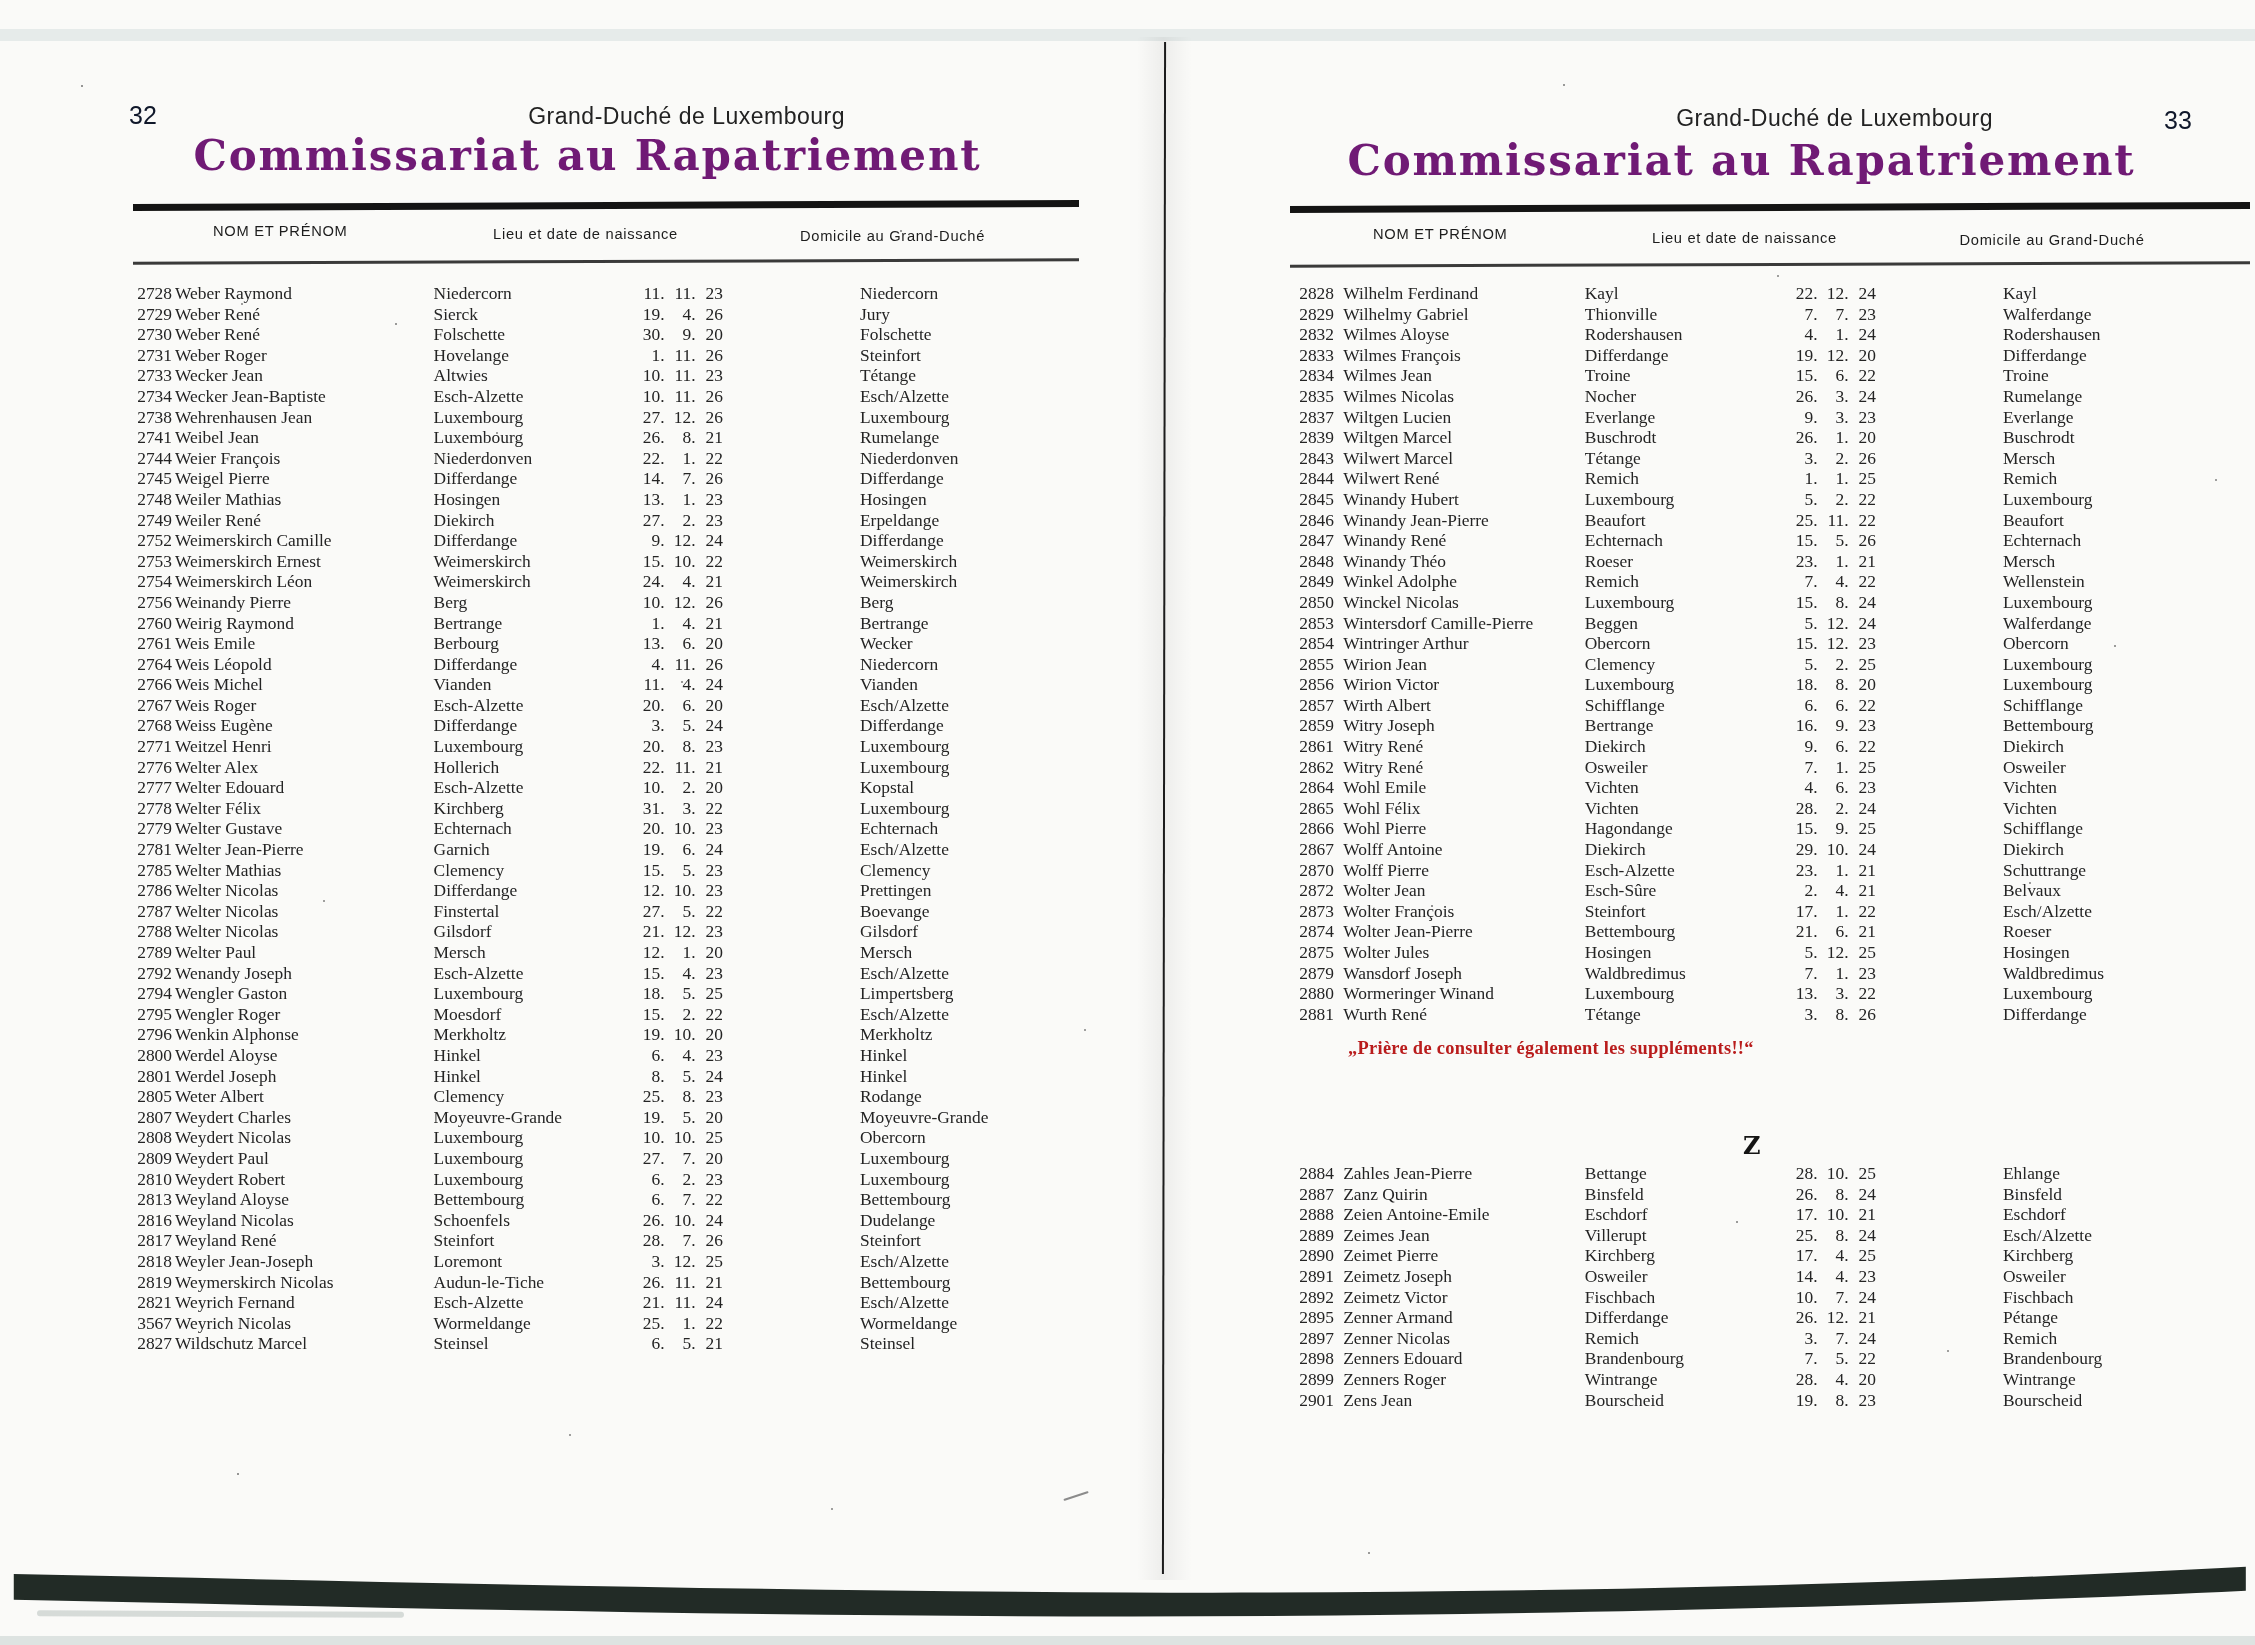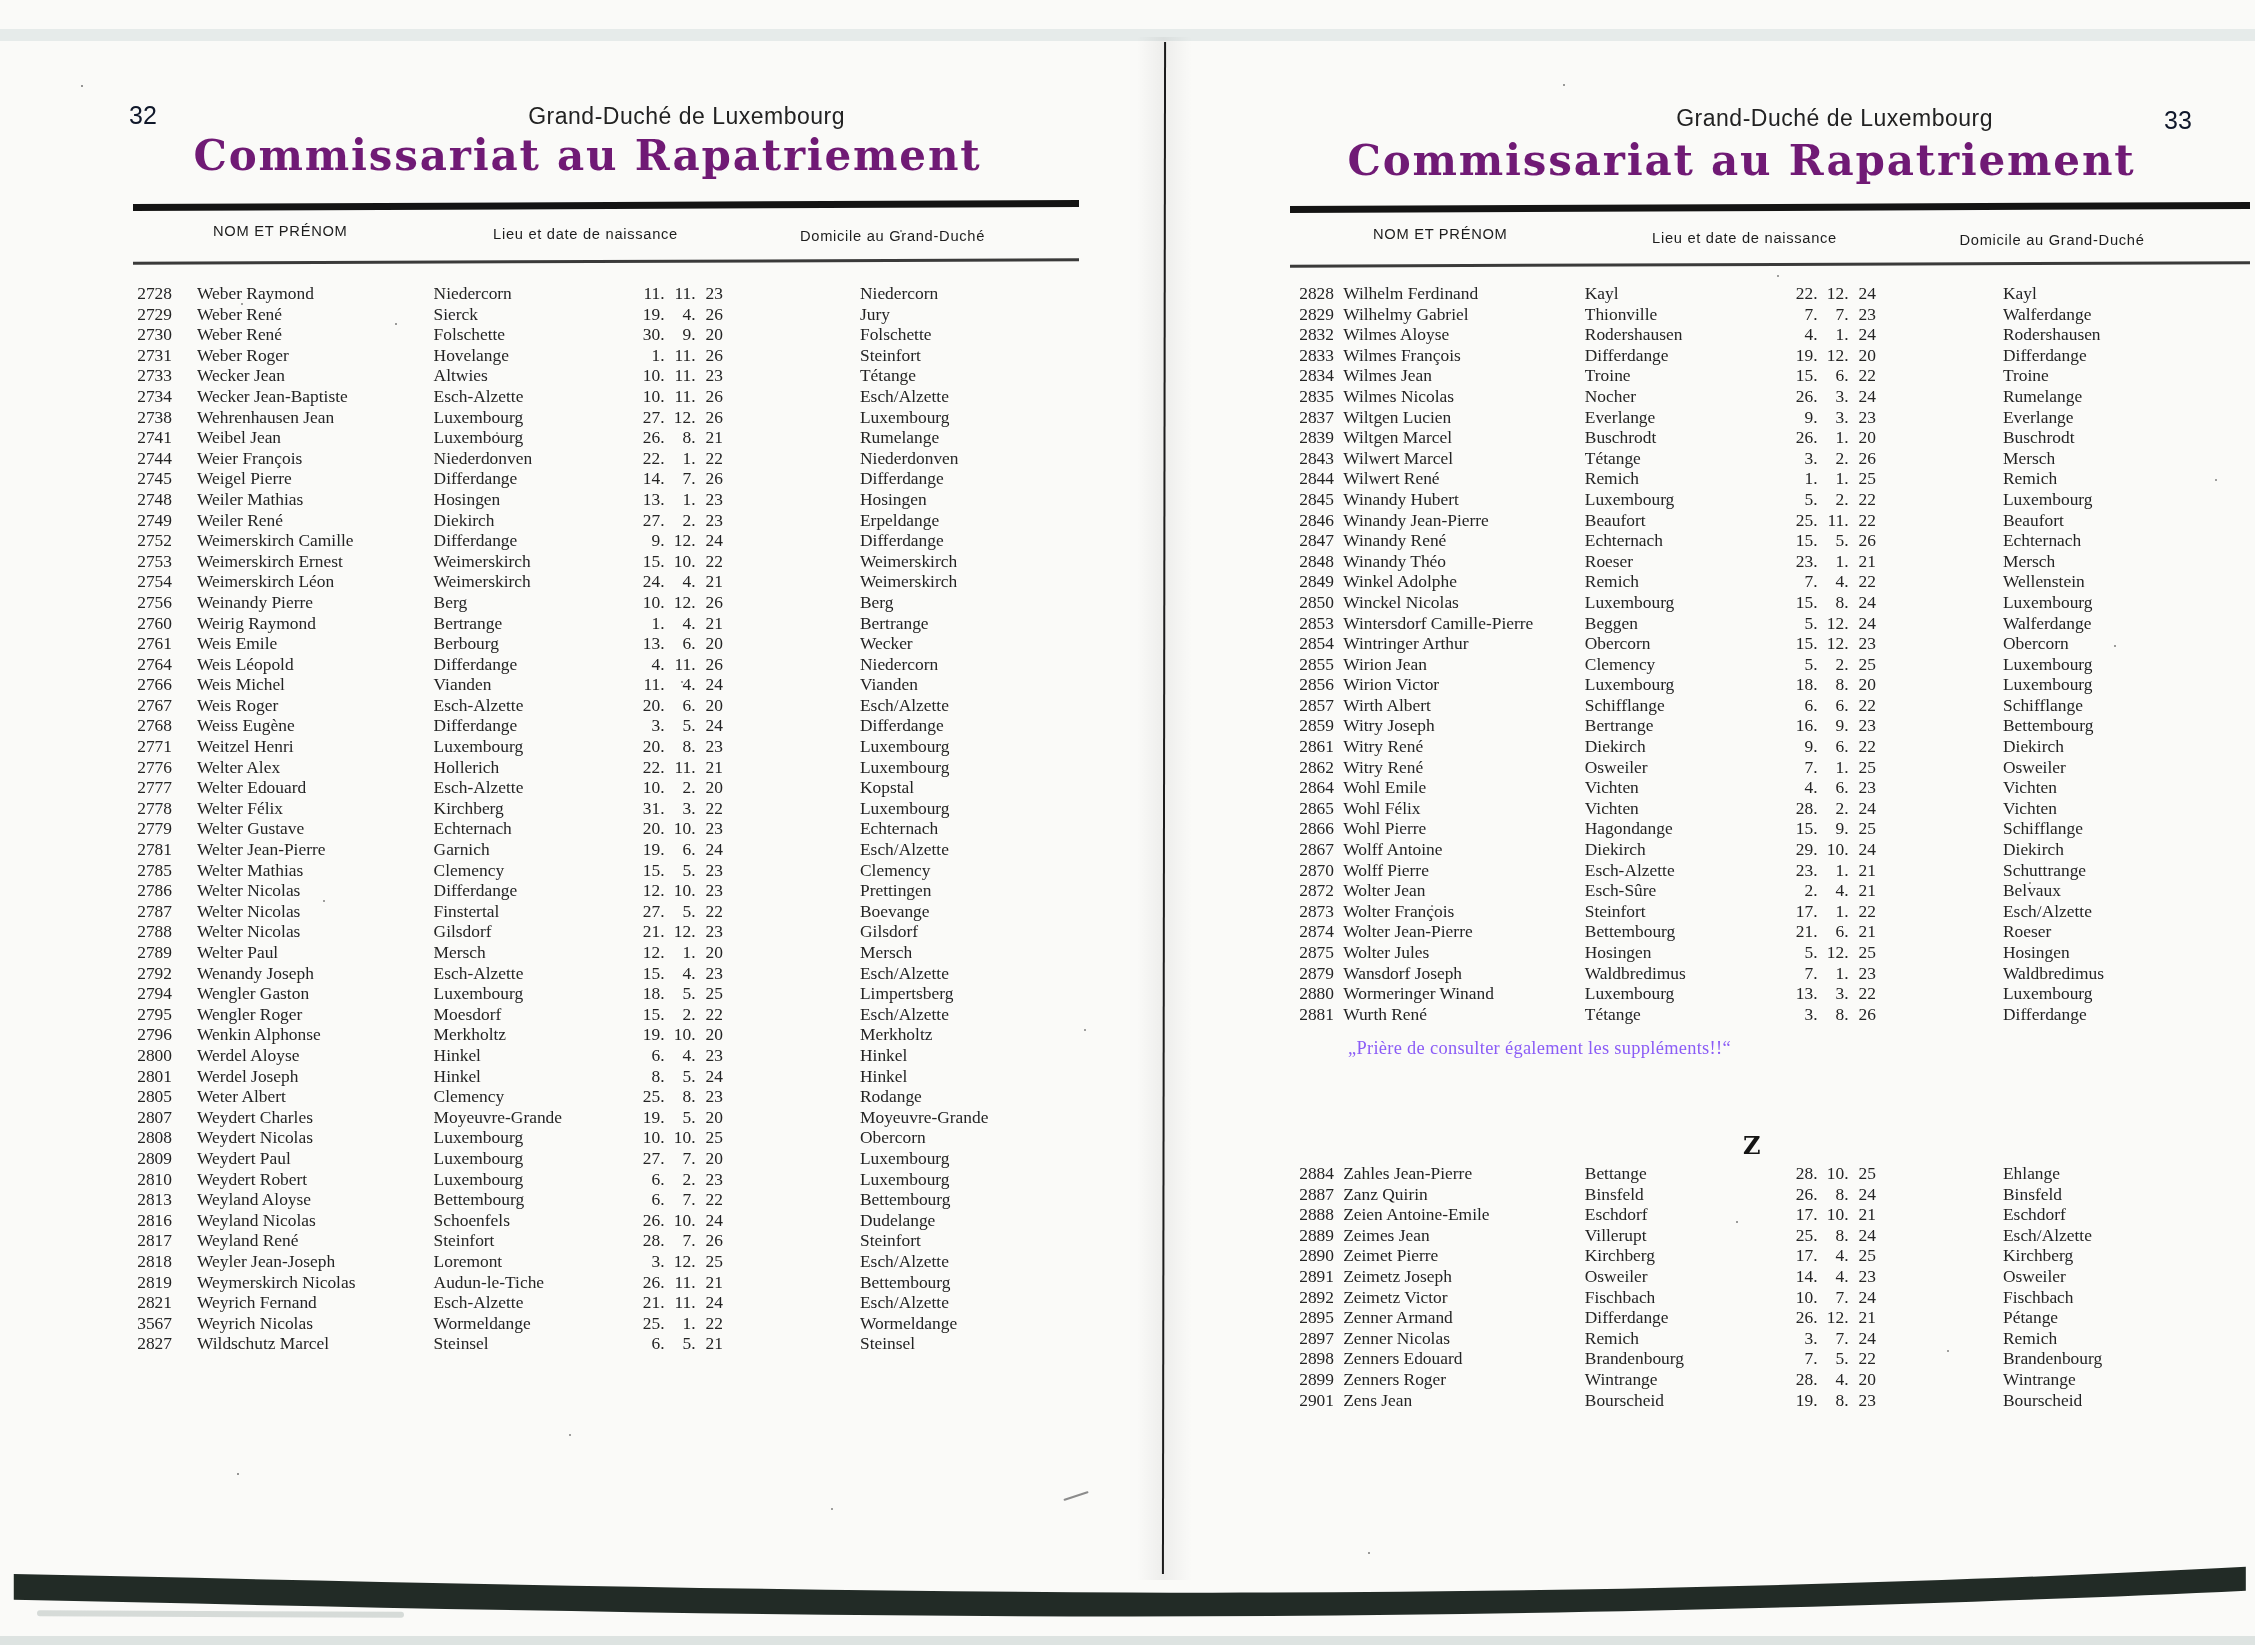--- a/index.html
+++ b/index.html
@@ -32,32 +32,32 @@
   .rule-thin{position:absolute;height:2.8px;background:#3a3a3a;transform:rotate(-.2deg);}
   .colhead{position:absolute;font-family:"Liberation Sans",sans-serif;font-size:14.7px;letter-spacing:0.7px;color:#1d1d1d;text-align:center;white-space:nowrap;}
 
   
   .rows{position:absolute;}
   .row{display:grid;line-height:20.6px;font-size:17.4px;white-space:nowrap;}
   .rows-left .row{grid-template-columns:53px 257px 165px 129px 1fr;width:937px;}
   .rows-right .row{grid-template-columns:50px 248px 161px 133px 1fr;width:937px;}
   .c{overflow:visible;}
   .num{text-align:right;}
-  .rows-left .name{padding-left:25px;}
+  .rows-left .name{padding-left:3px;}
   .rows-right .name{padding-left:9.2px;}
   .rows-left .birth{padding-left:4.6px;}
   .rows-right .birth{padding-left:2.8px;}
   .date{display:flex;justify-content:flex-end;}
   .dd{display:inline-block;width:33px;text-align:right;}
   .mm{display:inline-block;width:31px;text-align:right;}
   .yy{display:inline-block;width:27.5px;text-align:right;}
   .rows-left .dom{padding-left:137px;}
   .rows-right .dom{padding-left:127px;}
 
-  .note{position:absolute;font-weight:400;font-size:18.4px;color:#8b5cf6;letter-spacing:0.3px;}
+  .note{position:absolute;font-weight:700;font-size:18.4px;color:#b91c1c;letter-spacing:0.3px;}
   .section-letter{position:absolute;font-weight:700;font-size:24px;color:#141414;font-family:"DejaVu Serif",serif;}
 </style>
 </head>
 <body>
 
 <div class="top-band"></div>
 <div class="gutter-shade"></div>
 <div class="gutter-line"></div>
 <div class="noise"></div>
 <div class="pencil-mark"></div>

